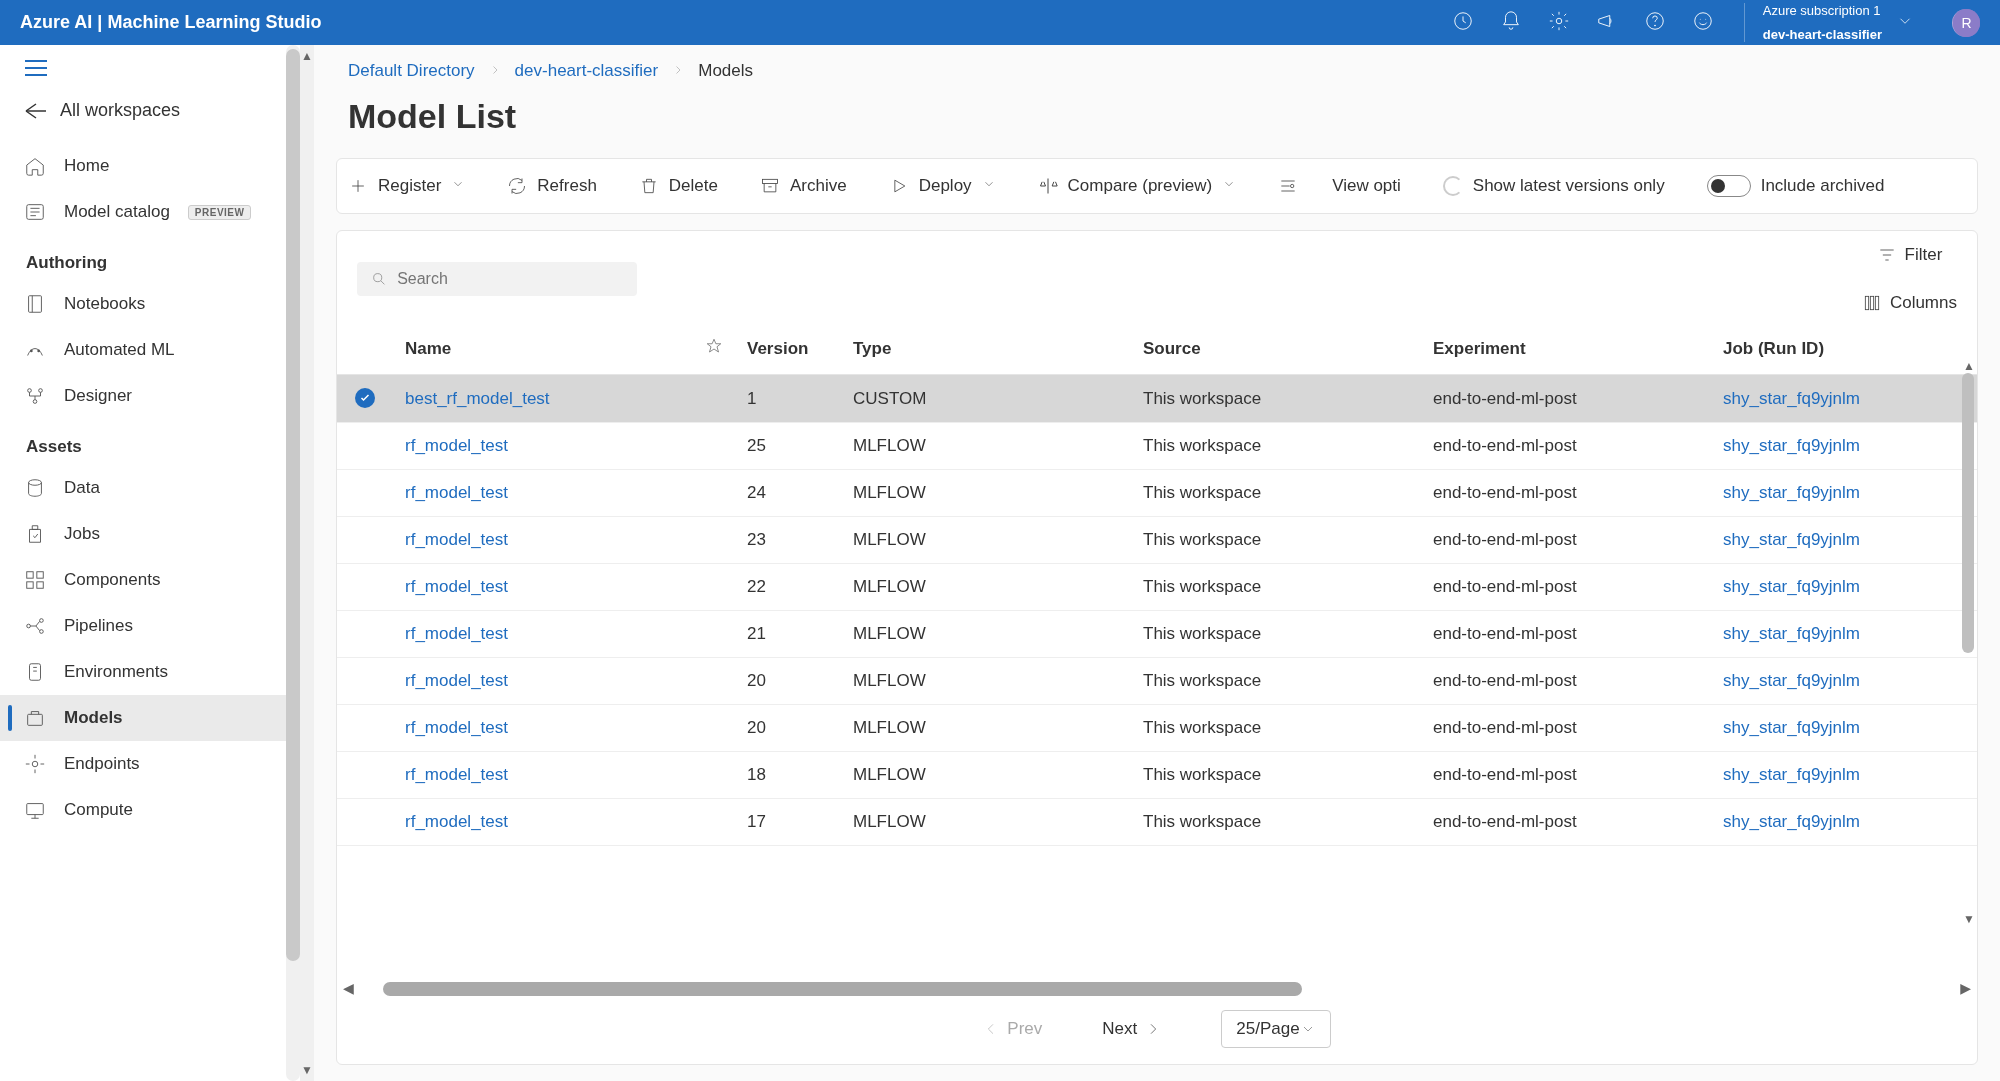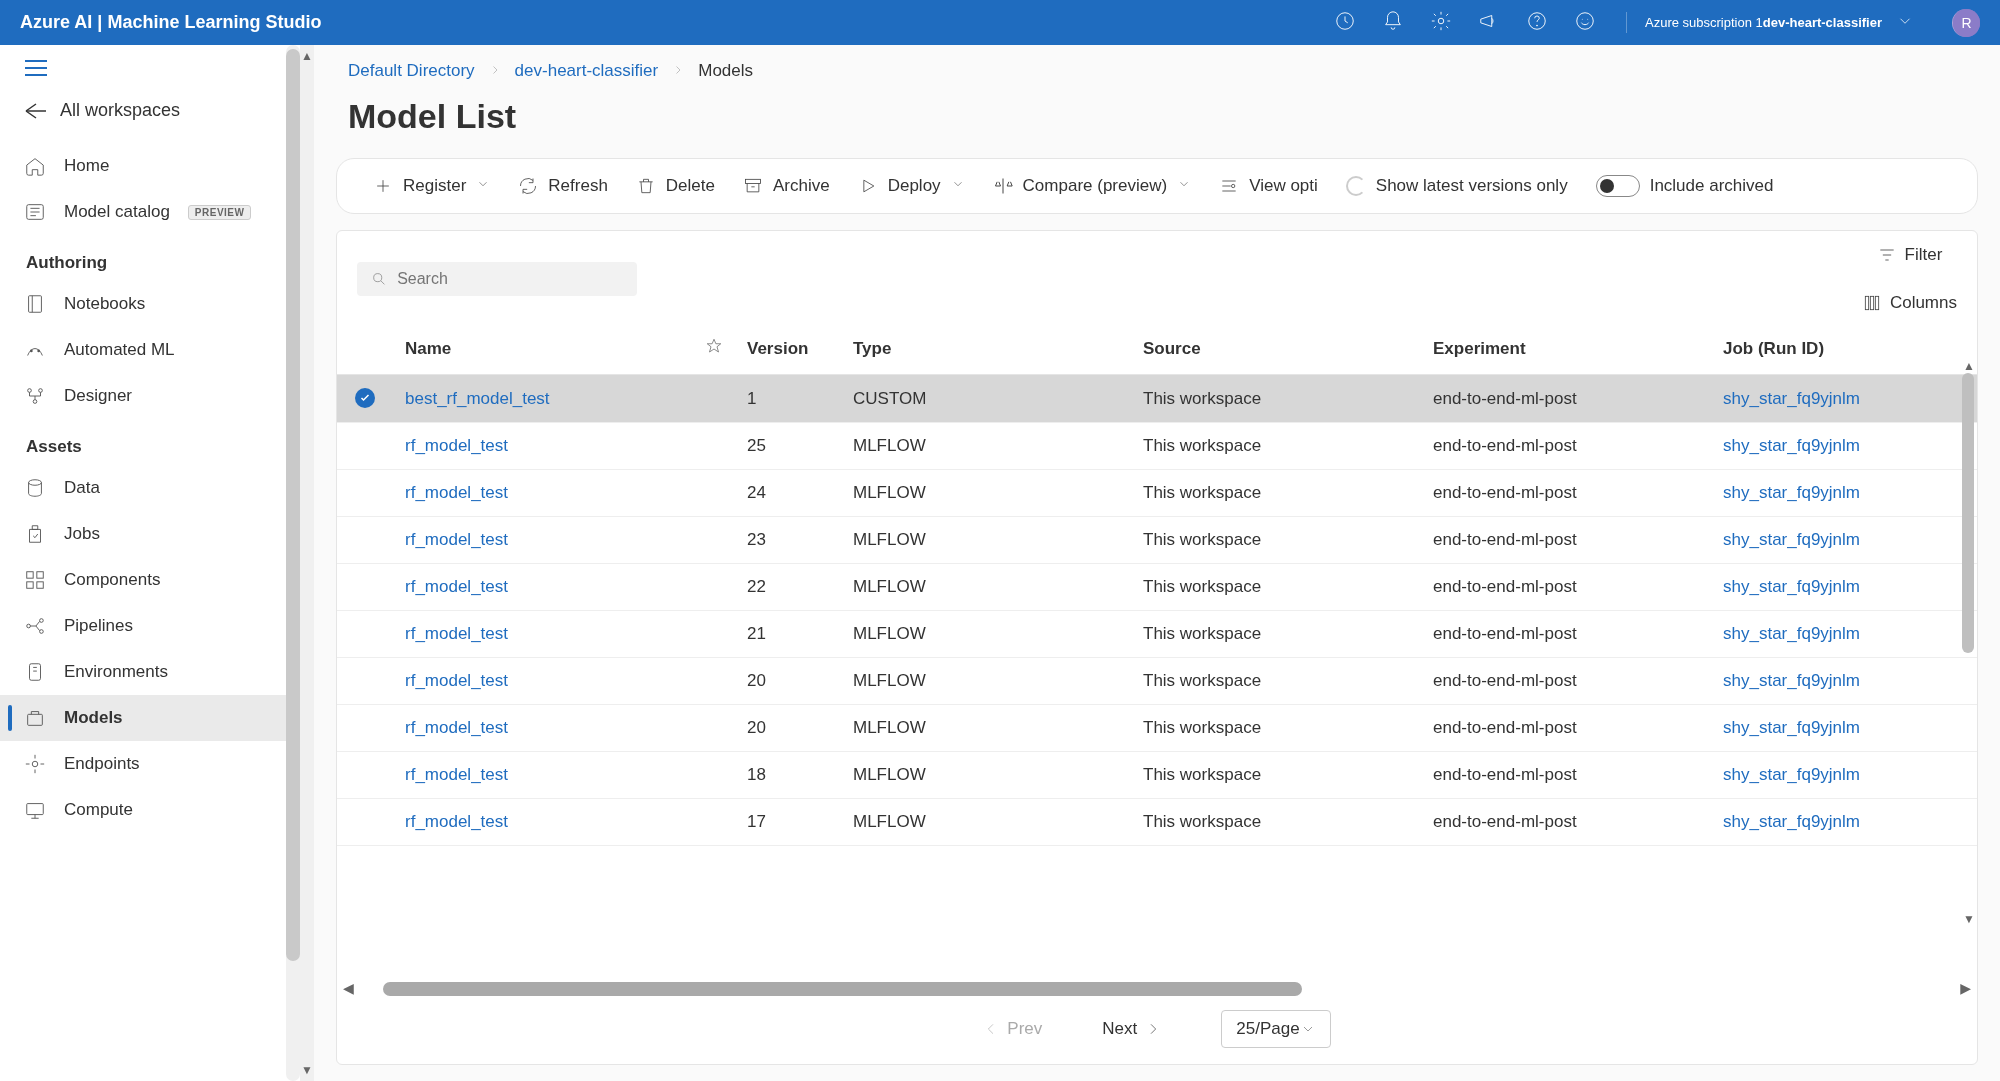--- a/index.html
+++ b/index.html
@@ -4,21 +4,21 @@
 <style>
 * { margin: 0; padding: 0; box-sizing: border-box; }
 body { font-family: 'Segoe UI', Tahoma, sans-serif; font-size: 14px; color: #333; background: #fff; width: 2000px; height: 1081px; overflow: hidden; position: relative; }
 
 
 .top-header { background: #1f6cbf; height: 45px; display: flex; align-items: center; color: #fff; padding: 0 20px; justify-content: space-between; }
 .top-title { font-size: 18px; font-weight: 600; }
 .top-right { display: flex; align-items: center; gap: 30px; }
 .top-icons { display: flex; gap: 26px; align-items: center; }
 .top-icons svg { width: 22px; height: 22px; stroke: #fff; fill: none; cursor: pointer; }
-.subscription { display: flex; flex-direction: row; line-height: 1.2; font-size: 13px; }
+.subscription { display: flex; flex-direction: column; line-height: 1.2; font-size: 13px; gap: 8px; }
 .sub-line1 { font-size: 13px; }
 .sub-line2 { font-weight: 600; font-size: 13px; }
 .sub-wrap { display: flex; align-items: center; gap: 14px; border-left: 1px solid rgba(255,255,255,.3); padding-left: 18px; }
 .sub-chevron svg { width: 18px; height: 18px; stroke: #fff; fill: none; }
 .avatar { width: 28px; height: 28px; border-radius: 50%; background: #8b7cc8; display:flex; align-items:center; justify-content:center; font-size: 14px; border-left: 1px solid rgba(255,255,255,.3); margin-left: 8px; padding-left:0; }
 .avatar-inner { width: 28px; height: 28px; border-radius: 50%; background: #8b7cc8; display:flex; align-items:center; justify-content:center; }
 
 .main-wrap { display: flex; height: calc(100% - 45px); }
 .sidebar { width: 300px; background: #fff; border-right: 0; overflow-y: auto; padding-bottom: 40px; position: relative; }
 .sidebar-scroll { position: absolute; right: 0; top: 0; width: 14px; height: 100%; background: #f0f0f0; border-radius: 7px;}
@@ -36,25 +36,25 @@
 .preview-badge { font-size: 10px; background:#eee; border:1px solid #ccc; border-radius:3px; padding:1px 6px; letter-spacing:.5px; color:#666; font-weight:600;}
 
 
 .content { flex: 1; display: flex; flex-direction: column; overflow: hidden; background:#fafafa;}
 .breadcrumbs { display: flex; align-items: center; gap: 14px; padding: 16px 34px 10px; font-size: 17px; }
 .breadcrumbs a { color: #1f6cbf; text-decoration: none; cursor:pointer;}
 .breadcrumbs .sep svg { width: 12px; height: 12px; stroke: #888; fill:none;}
 .breadcrumbs .current { color: #333; }
 .page-title { font-size: 34px; font-weight: 700; padding: 6px 34px 22px; }
 
-.toolbar { margin: 0 22px 16px; background:#fff; border:1px solid #e5e5e5; border-radius:18px; height: 56px; display:flex; align-items:center; padding: 0 36px; gap: 28px; font-size: 17px;}
+.toolbar { margin: 0 22px 16px; background:#fff; border:1px solid #e5e5e5; border-radius:6px; height: 56px; display:flex; align-items:center; padding: 0 11px; gap: 42px; font-size: 17px;}
 .tb-item { display:flex; align-items:center; gap:10px; cursor:pointer;}
 .tb-item svg { width:20px; height:20px; stroke:#444; fill:none;}
 .tb-chevron svg { width:14px; height:14px; stroke:#444; fill:none;}
-.truncated { max-width: 120px; white-space:nowrap; overflow:hidden; }
+.truncated { max-width: 120px; white-space:nowrap; overflow:hidden;margin-left:24px; }
 .toggle { width:44px; height:22px; border:1px solid #888; border-radius:12px; position:relative; background:#fff;}
 .toggle::after{ content:''; position:absolute; left:3px; top:3px; width:14px; height:14px; border-radius:50%; background:#333;}
 .spinner { width:20px; height:20px; border:2px solid #ccc; border-right-color:transparent; border-radius:50%;}
 
 .table-card { margin: 0 22px 16px; background:#fff; border:1px solid #e5e5e5; border-radius:6px; flex:1; display:flex; flex-direction:column; overflow:hidden; position:relative;}
 .table-top { display:flex; align-items:center; justify-content:space-between; padding:14px 20px 10px;}
 .search-box { display:flex; align-items:center; gap:10px; background:#f2f2f2; border-radius:4px; padding:8px 14px; width:280px;}
 .search-box svg { width:18px; height:18px; stroke:#777; fill:none;}
 .search-box input { border:none; background:transparent; font-size:16px; outline:none; width:100%;}
 .table-actions { display:flex; gap:28px; font-size:17px; align-items:center;flex-direction:column;}

